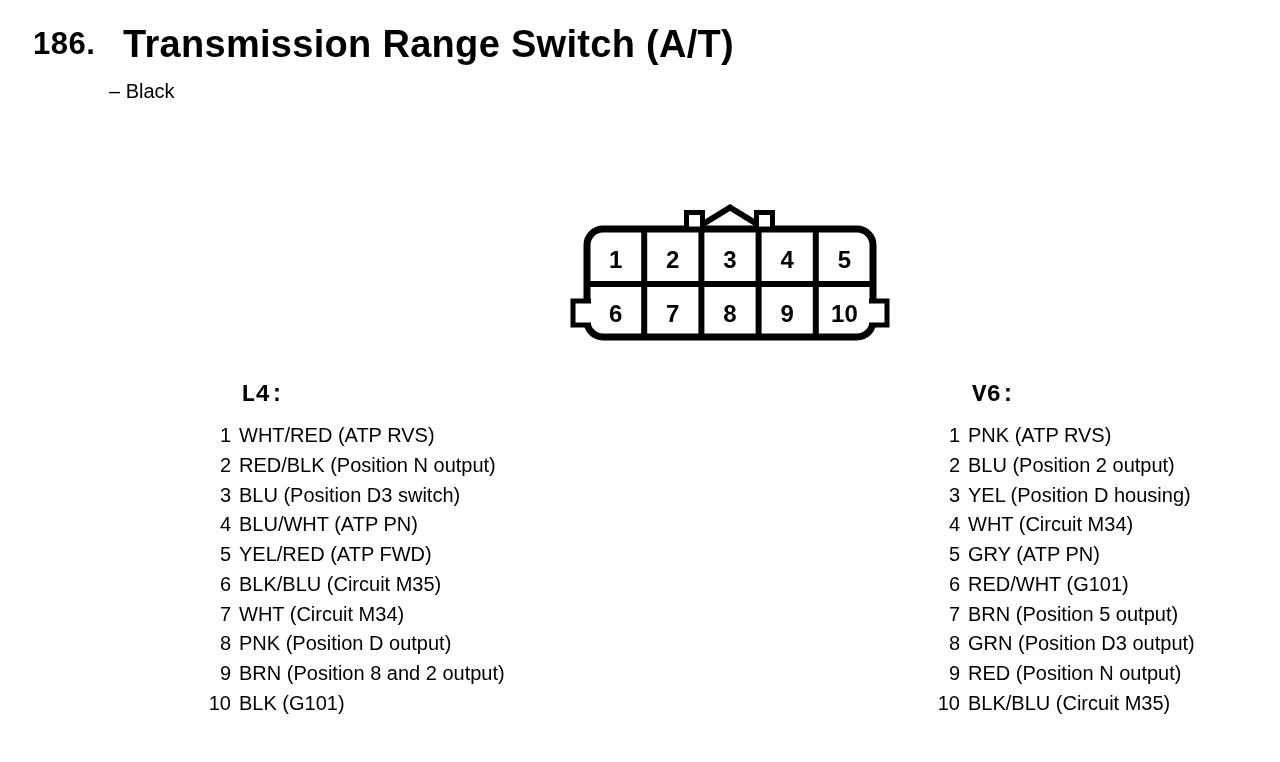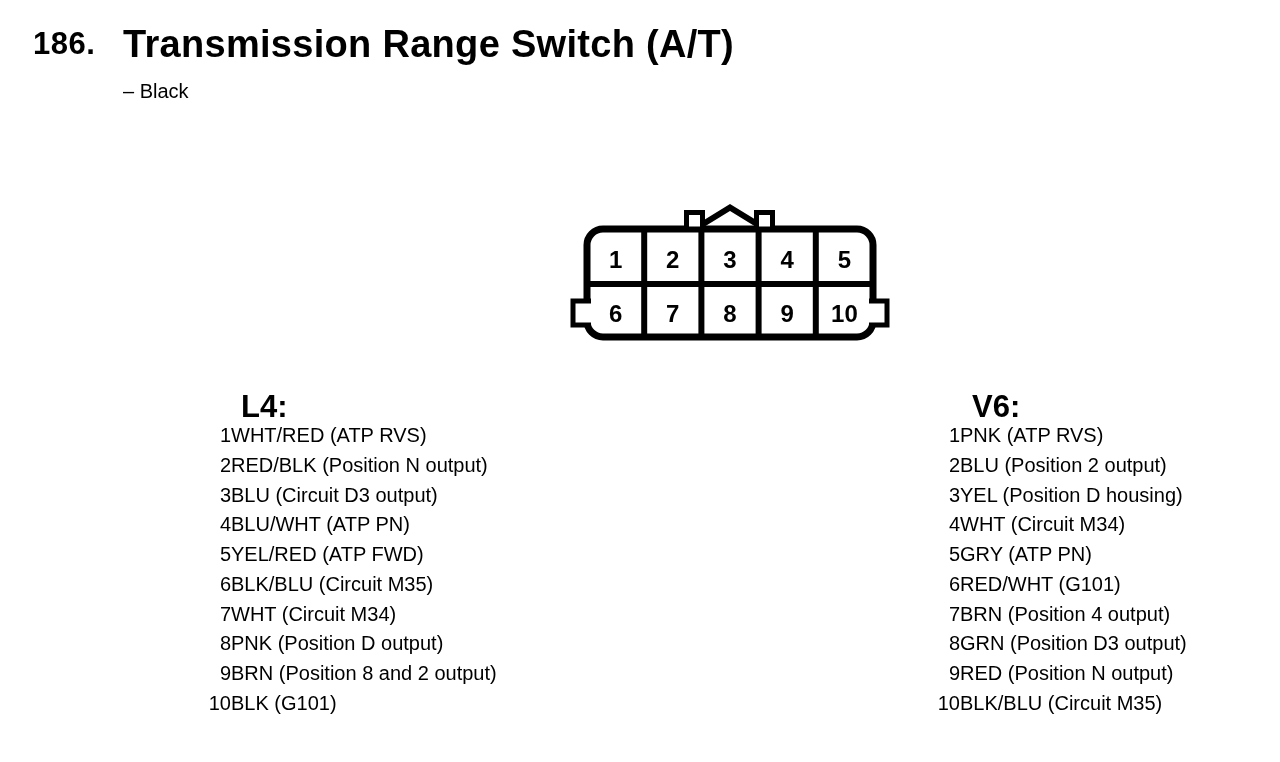--- a/index.html
+++ b/index.html
@@ -20,51 +20,51 @@
     text-align: center;
   }
   .title-text {
     position: absolute;
     left: 123px; top: 27px;
     font-size: 38px; font-weight: bold; line-height: 34px;
     letter-spacing: 0.3px;
   }
   .bullets {
     position: absolute;
-    left: 123px; top: 77px;
+    left: 109px; top: 77px;
     font-size: 20px; line-height: 29.5px;
   }
   .bullet-line { height: 29.5px; white-space: pre; }
   .connector-svg {
     position: absolute;
     left: 560px; top: 193px;
     width: 340px; height: 160px;
   }
   .pin-col-heading {
     position: absolute;
-    top: 395px;
-    font-size: 31px; font-weight: bold; line-height: 24px;
+    top: 383px;
+    font-size: 24px; font-weight: bold; line-height: 24px; font-family: Liberation Mono, monospace;
   }
   .heading-l4 { left: 241px; }
   .heading-v6 { left: 972px; }
   .pin-list {
     position: absolute;
     top: 421px;
     font-size: 20px; line-height: 29.75px;
   }
   .pin-list-l4 { left: 203px; }
   .pin-list-v6 { left: 932px; }
   .pin-row { display: flex; height: 29.75px; }
   .pin-num {
     display: inline-block;
     width: 28px;
     text-align: right;
     flex: 0 0 28px;
   }
-  .pin-desc { white-space: pre; }
+  .pin-desc { margin-left: 8px; white-space: pre; }
   svg text {
     font-family: "Liberation Sans", sans-serif;
     font-weight: bold;
     font-size: 24px;
   }
 </style>
 </head>
 <body>
 
 <div class="page">
@@ -117,21 +117,21 @@
     <div class="pin-row">
         <span class="pin-num">1</span>
         <span class="pin-desc">WHT/RED (ATP RVS)</span>
       </div>
     <div class="pin-row">
         <span class="pin-num">2</span>
         <span class="pin-desc">RED/BLK (Position N output)</span>
       </div>
     <div class="pin-row">
         <span class="pin-num">3</span>
-        <span class="pin-desc">BLU (Circuit D3 output)</span>
+        <span class="pin-desc">BLU (Position D3 switch)</span>
       </div>
     <div class="pin-row">
         <span class="pin-num">4</span>
         <span class="pin-desc">BLU/WHT (ATP PN)</span>
       </div>
     <div class="pin-row">
         <span class="pin-num">5</span>
         <span class="pin-desc">YEL/RED (ATP FWD)</span>
       </div>
     <div class="pin-row">
@@ -176,21 +176,21 @@
     <div class="pin-row">
         <span class="pin-num">5</span>
         <span class="pin-desc">GRY (ATP PN)</span>
       </div>
     <div class="pin-row">
         <span class="pin-num">6</span>
         <span class="pin-desc">RED/WHT (G101)</span>
       </div>
     <div class="pin-row">
         <span class="pin-num">7</span>
-        <span class="pin-desc">BRN (Position 4 output)</span>
+        <span class="pin-desc">BRN (Position 5 output)</span>
       </div>
     <div class="pin-row">
         <span class="pin-num">8</span>
         <span class="pin-desc">GRN (Position D3 output)</span>
       </div>
     <div class="pin-row">
         <span class="pin-num">9</span>
         <span class="pin-desc">RED (Position N output)</span>
       </div>
     <div class="pin-row">

